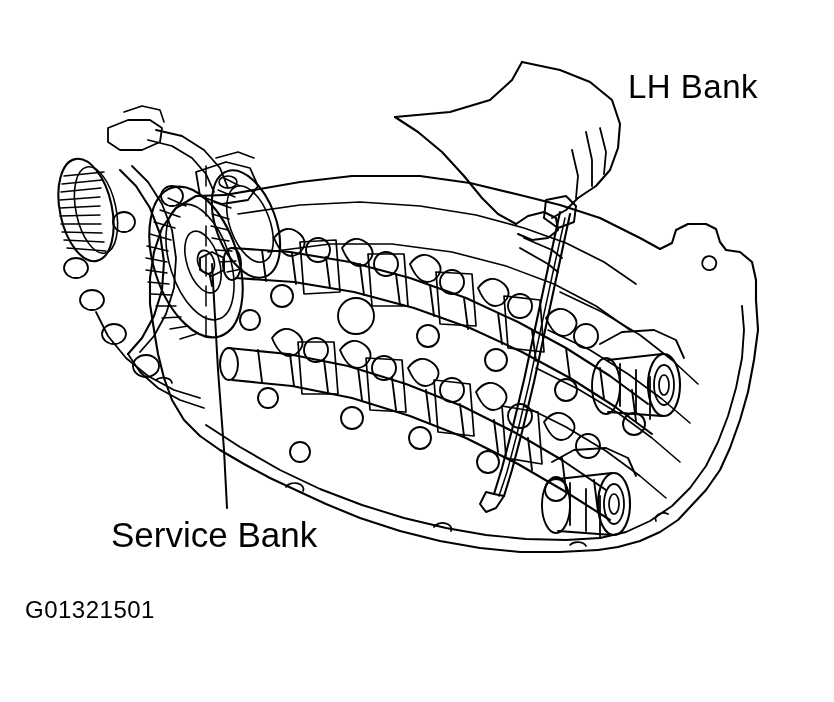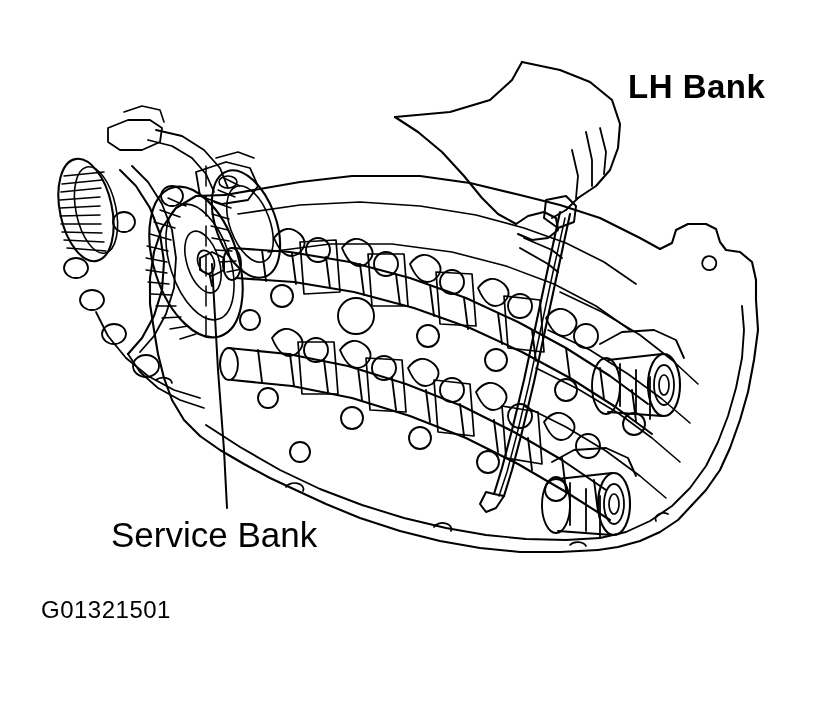--- a/index.html
+++ b/index.html
@@ -32,32 +32,32 @@
   .label-text {
     position: absolute;
     white-space: pre;
     color: #000000;
     line-height: 1;
   }
   #label-lh-bank {
     left: 628px;
     top: 70px;
     font-size: 33px;
-    font-weight: bold;
+    font-weight: normal;
     letter-spacing: 0.5px;
   }
   #label-service-bolt {
     left: 111px;
     top: 517px;
     font-size: 35px;
     font-weight: normal;
     letter-spacing: 0px;
   }
   #label-figure-code {
-    left: 41px;
+    left: 25px;
     top: 598px;
     font-size: 24px;
     font-weight: normal;
     letter-spacing: 0.5px;
   }
 </style>
 </head>
 <body>
 
 <div id="figure-root">

